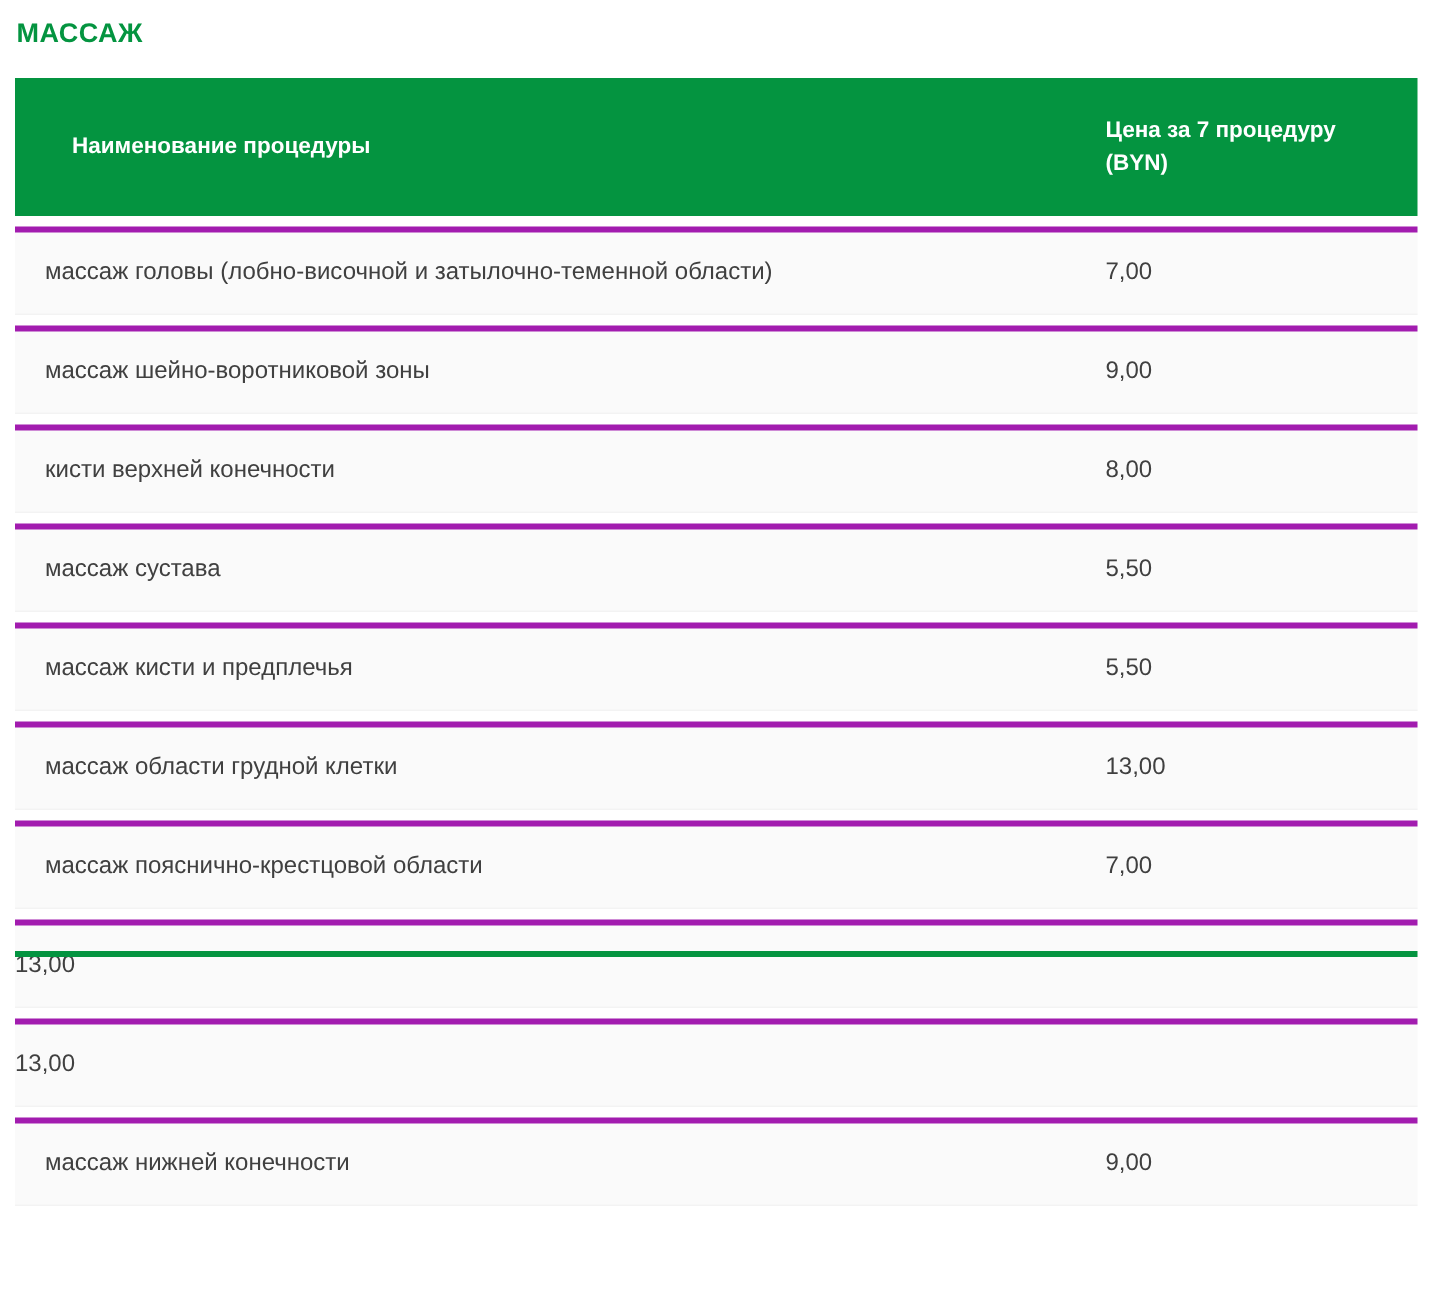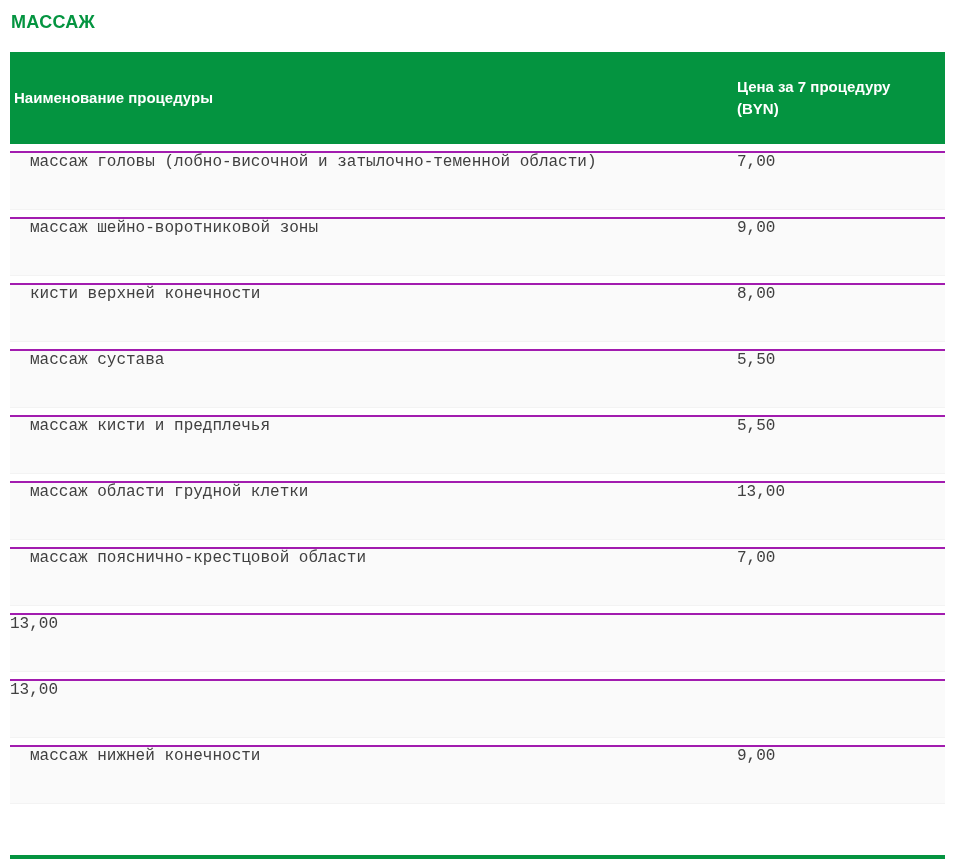--- a/index.html
+++ b/index.html
@@ -10,21 +10,21 @@
   }
   * { box-sizing: border-box; margin: 0; padding: 0; }
   html, body {
     width: 962px; height: 859px;
     background: #ffffff;
     overflow: hidden;
     font-family: "Liberation Sans", "DejaVu Sans", sans-serif;
   }
   .page {
     position: relative;
-    width: 962px; height: 859px;
+    width: 962px; height: 638px;
     padding: 10px 17px 0 10px;
   }
   .section-title {
     color: var(--accent-green, #049440);
     font-size: 18px;
     font-weight: 700;
     letter-spacing: 0.3px;
     margin: 2px 0 0 1px;
   }
   .price-table {
@@ -34,42 +34,42 @@
   .table-header {
     display: flex;
     align-items: center;
     height: 92px;
     background: var(--accent-green, #049440);
     color: var(--header-text, #ffffff);
     font-weight: 700;
     font-size: 15px;
     line-height: 1.45;
   }
-  .table-header .cell-name { padding-left: 4px; }
+  .table-header .cell-name { padding-left: 38px; }
   .table-header .cell-price .wrap { max-width: 178px; }
   .cell-name {
     flex: 0 0 727px;
     width: 727px;
     padding-left: 20px;
     padding-right: 24px;
   }
   .cell-price {
     flex: 1 1 auto;
     padding-right: 10px;
   }
   .table-body .row {
     display: flex;
+    align-items: center;
     height: 59px;
     margin-top: 7px;
     background: var(--row-background, #fafafa);
-    border-top: 2px solid #a21caf;
+    border-top: 4px solid #a21caf;
     border-bottom: 1px solid #f3f3f3;
     color: var(--row-text, #404040);
     font-size: 16px;
-    font-family: Liberation Mono, monospace;
   }
   .table-body .row:first-child { margin-top: 7px; }
   .bottom-strip {
     position: absolute;
     left: 10px;
     bottom: 0;
     width: 935px;
     height: 4px;
     background: var(--accent-green, #049440);
   }

